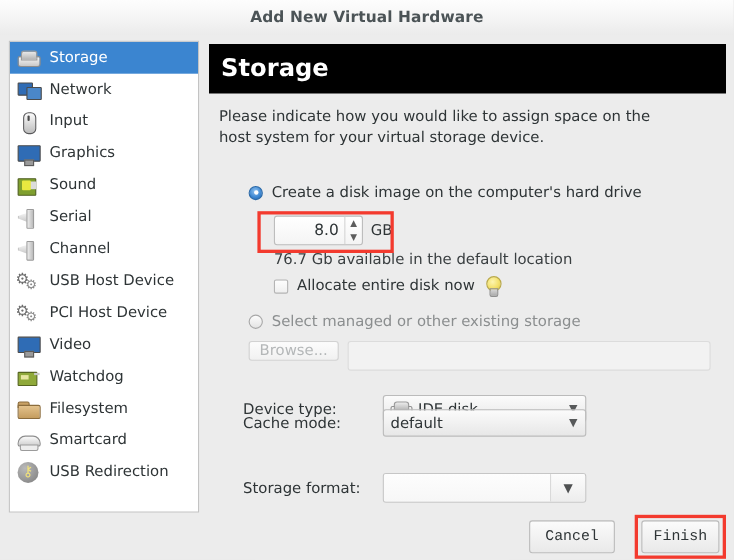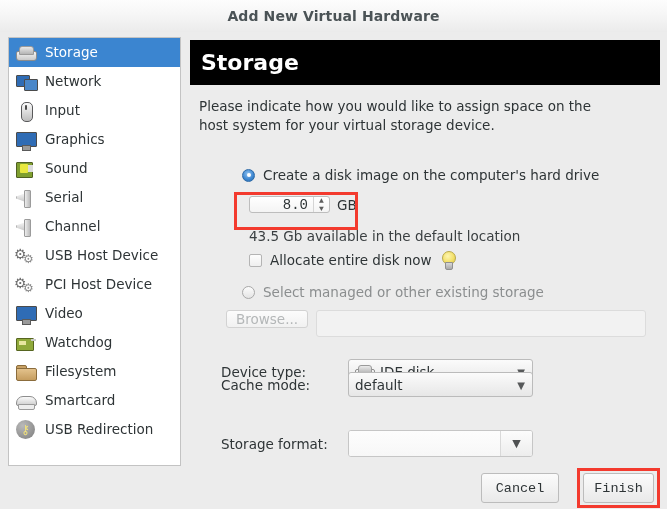--- a/index.html
+++ b/index.html
@@ -161,21 +161,20 @@
 
   .desc {
     position:absolute; left:199px; top:97px; width:400px;
     font-size:13.5px; line-height:19px; color:#2e3436;
   }
 
   
   .radio-row {
     position:absolute; display:flex; align-items:center; gap:8px;
     font-size:13.5px;
-    margin-left:16px;
   }
   #radio-create { left:226px; top:167px; }
   #radio-existing { left:226px; top:284px; }
   .radio {
     width:13px; height:13px; border-radius:50%;
     border:1px solid #a8a8a8;
     background:linear-gradient(to bottom,#fcfcfc,#e4e4e4);
     position:relative; flex:0 0 13px;
   }
   .radio.on {
@@ -187,23 +186,23 @@
     background:#ffffff; border-radius:50%;
   }
   .radio-label.dim { color:#8b8e8f; }
 
   
   .spin-wrap {
     position:absolute; left:249px; top:196px;
     display:flex; align-items:center; gap:7px;
   }
   .spinner {
-    width:81px; height:17px; display:flex;
+    width:81px; height:27px; display:flex;
     background:linear-gradient(to bottom,#ffffff,#f4f4f4);
-    border:1px solid #bdbdbd; border-radius:3px;font-family:Liberation Mono, monospace;
+    border:1px solid #bdbdbd; border-radius:3px;
   }
   .spinner .sval {
     flex:1; display:flex; align-items:center; justify-content:flex-end;
     padding-right:5px; font-size:14px; color:#2e3436;
   }
   .spin-btns {
     width:16px; display:flex; flex-direction:column;
     border-left:1px solid #d5d5d5;
   }
   .spin-btns span {
@@ -406,21 +405,21 @@
   <div class="spinner">
     <div class="sval">8.0</div>
     <div class="spin-btns">
       <span>▲</span>
       <span>▼</span>
     </div>
   </div>
   <span class="gb">GB</span>
 </div>
 
-<div class="avail">43.5 Gb available in the default location</div>
+<div class="avail">76.7 Gb available in the default location</div>
 
 <div class="alloc-row">
   <span class="checkbox"></span>
   <span>Allocate entire disk now</span>
   <span class="bulb"></span>
 </div>
 
 <div class="radio-row" id="radio-existing">
   <span class="radio"></span>
   <span class="radio-label dim">Select managed or other existing storage</span>

